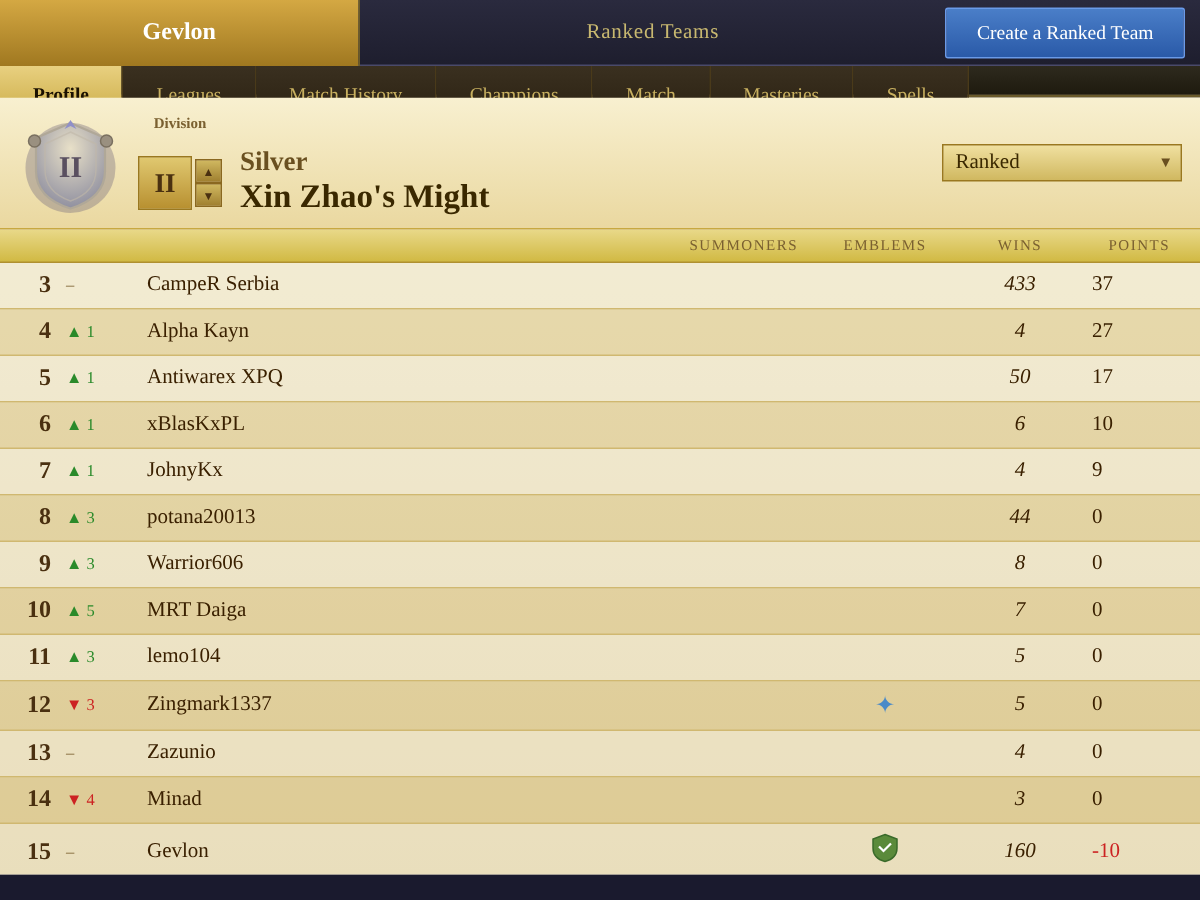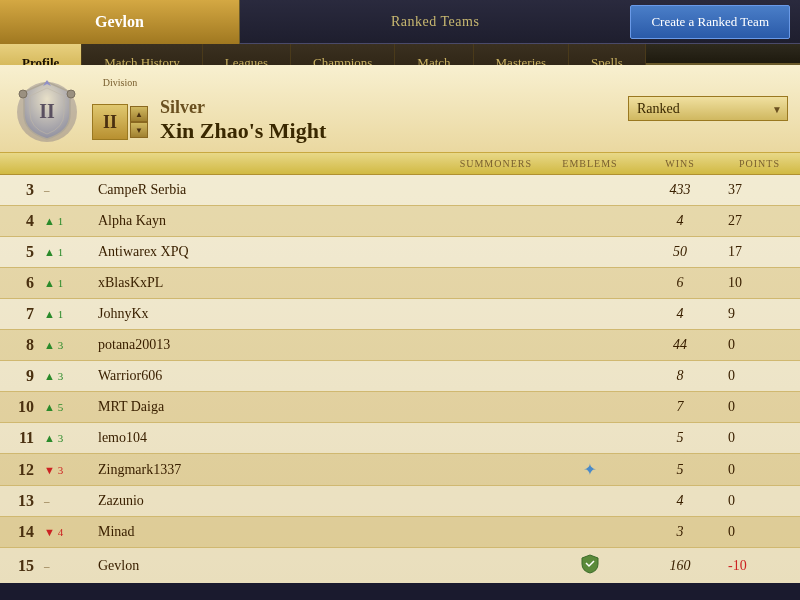--- a/index.html
+++ b/index.html
@@ -112,20 +112,21 @@
     .division-control {
       display: flex;
       flex-direction: column;
       align-items: center;
       margin-right: 12px;
     }
     .division-label {
       font-size: 10px;
       color: #7a6030;
       margin-bottom: 16px;
+      font-weight: bold;
     }
     .division-box {
       width: 36px;
       height: 36px;
       background: linear-gradient(180deg, #e0c870 0%, #b89030 100%);
       border: 1px solid #9a7820;
       display: flex;
       align-items: center;
       justify-content: center;
       font-size: 18px;
@@ -309,24 +310,24 @@
     <span>Ranked Teams</span>
   </div>
   <button class="create-btn">Create a Ranked Team</button>
 </div>
 
 <div class="nav-tabs">
   <div class="nav-tab active">
     <span>Profile</span>
   </div>
   <div class="nav-tab">
+    <span>Leagues</span>
+  </div>
+  <div class="nav-tab">
     <span>Match History</span>
-  </div>
-  <div class="nav-tab">
-    <span>Leagues</span>
   </div>
   <div class="nav-tab">
     <span>Champions</span>
   </div>
   <div class="nav-tab">
     <span>Match</span>
   </div>
   <div class="nav-tab">
     <span>Masteries</span>
   </div>

